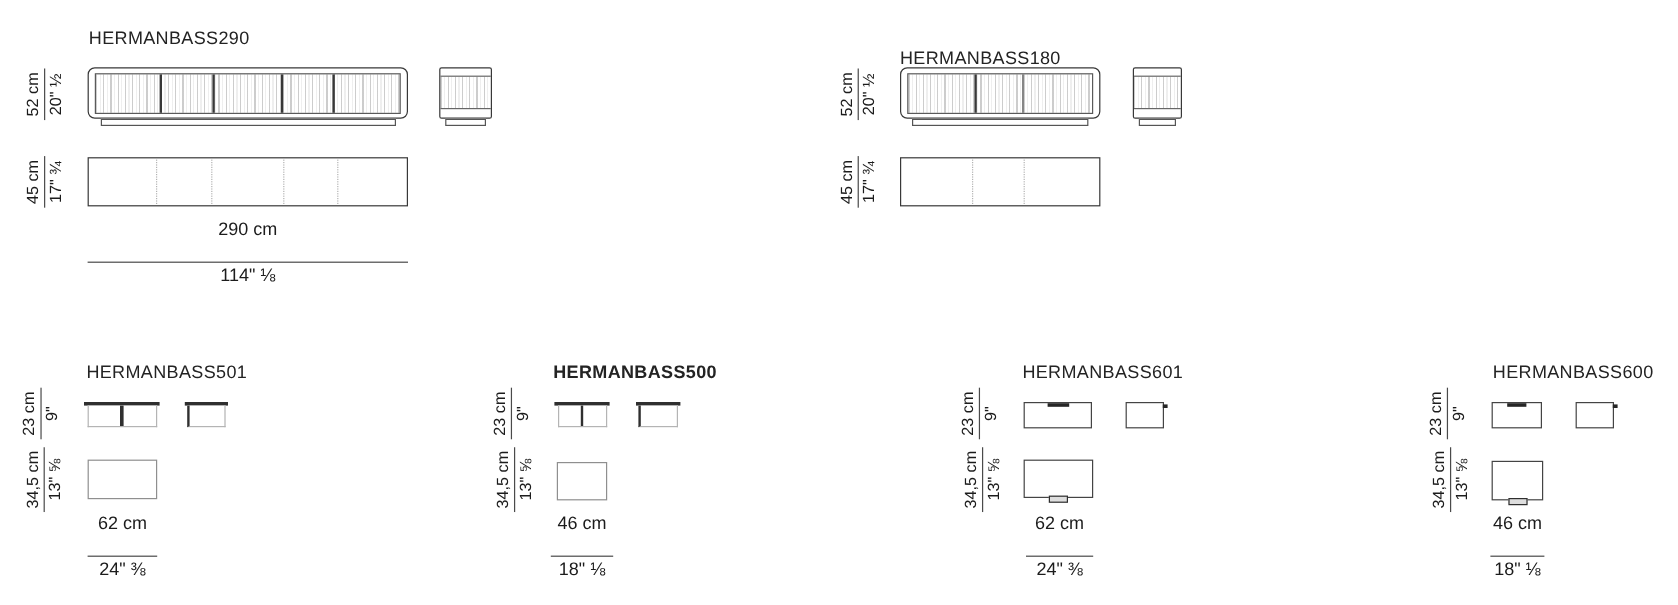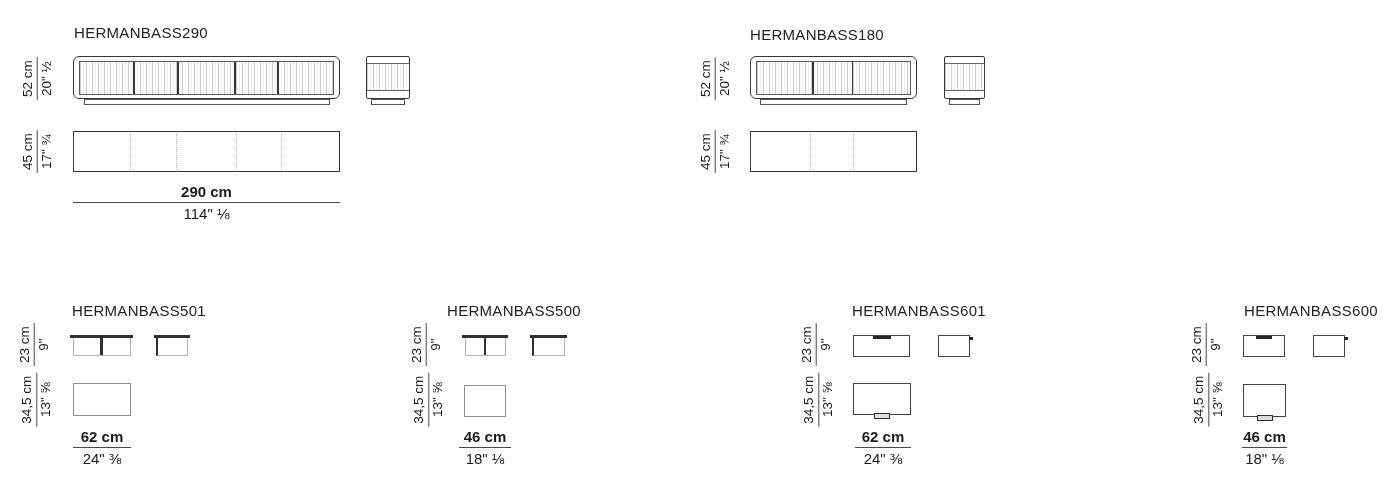--- a/index.html
+++ b/index.html
@@ -22,21 +22,21 @@
   .vdim{position:absolute;display:flex;align-items:center;justify-content:center;}
   .vdim-inner{
     transform:rotate(-90deg);
     white-space:nowrap;text-align:center;
     font-size:13.5px;line-height:1.2;color:#1c1c1c;
   }
   .vdim-inner .cm{display:block;border-bottom:1.3px solid #4a4a4a;padding:0 3px 1px;}
   .vdim-inner .in{display:block;padding-top:1px;}
   
   .hdim{position:absolute;text-align:center;font-size:15px;color:#1c1c1c;}
-  .hdim .cm{display:block;padding-bottom:2px;border-bottom:1.4px solid #4a4a4a;white-space:nowrap;font-weight:bold;}
+  .hdim .cm{display:block;padding-bottom:18px;border-bottom:1.4px solid #4a4a4a;white-space:nowrap;}
   .hdim .in{display:block;padding-top:2px;white-space:nowrap;}
   
   .front-big{
     position:absolute;box-sizing:border-box;
     border:1.5px solid #383838;border-radius:6px;background:#fff;
   }
   .front-big .inner{
     position:absolute;left:5px;right:5px;top:4px;bottom:3px;
     border:1px solid #5a5a5a;
   }
@@ -117,21 +117,21 @@
     <div class="dotdiv" style="left:38.5%;"></div>
     <div class="dotdiv" style="left:61%;"></div>
     <div class="dotdiv" style="left:78%;"></div>
   </div>
 
   <div class="hdim" style="left:73px;top:183px;width:267px;">
     <span class="cm">290 cm</span>
     <span class="in">114" ⅛</span>
   </div>
 
-  <div class="ptitle" style="left:750px;top:26px;">HERMANBASS180</div>
+  <div class="ptitle" style="left:750px;top:40px;">HERMANBASS180</div>
 
   <div class="vdim" style="left:692px;top:50px;width:46px;height:58px;">
     <div class="vdim-inner">
       <span class="cm">52 cm</span>
       <span class="in">20" ½</span>
     </div>
   </div>
 
   <div class="front-big" style="left:750px;top:56px;width:167px;height:43px;">
     <div class="inner grain-v">
@@ -185,21 +185,21 @@
     <div class="bar"></div>
     <div class="body"></div>
   </div>
   <div class="bench-top" style="left:73px;top:383px;width:58px;height:33px;"></div>
 
   <div class="hdim" style="left:73px;top:428px;width:58px;">
     <span class="cm">62 cm</span>
     <span class="in">24" ⅜</span>
   </div>
 
-  <div class="ptitle" style="left:447px;top:302px;">HERMANBASS500</div>
+  <div class="ptitle" style="left:461px;top:302px;font-weight:bold;">HERMANBASS500</div>
 
   <div class="vdim" style="left:404px;top:323px;width:44px;height:44px;">
     <div class="vdim-inner">
       <span class="cm">23 cm</span>
       <span class="in">9"</span>
     </div>
   </div>
   <div class="vdim" style="left:404px;top:372px;width:50px;height:56px;">
     <div class="vdim-inner">
       <span class="cm">34,5 cm</span>

